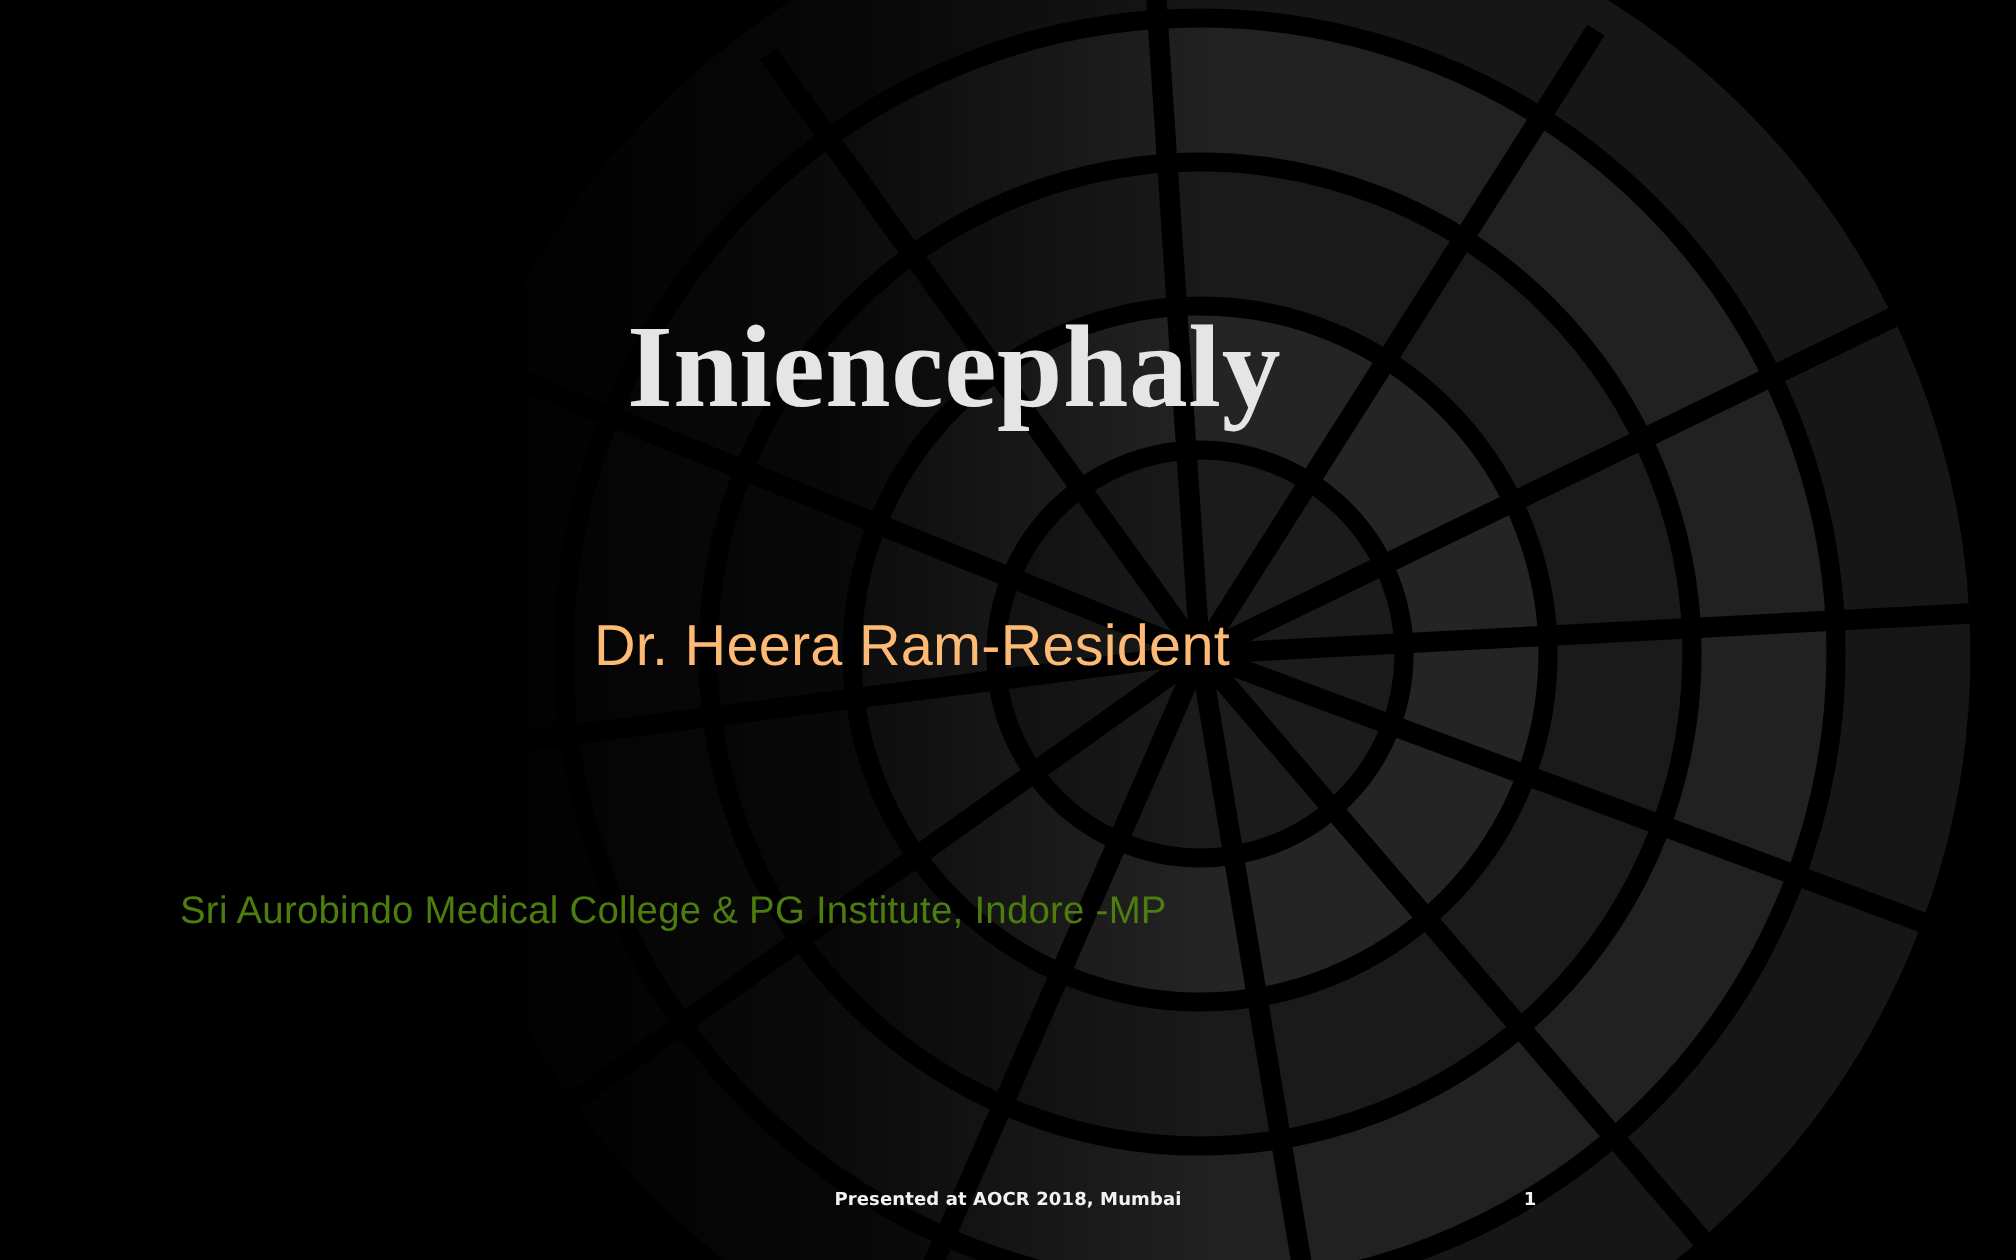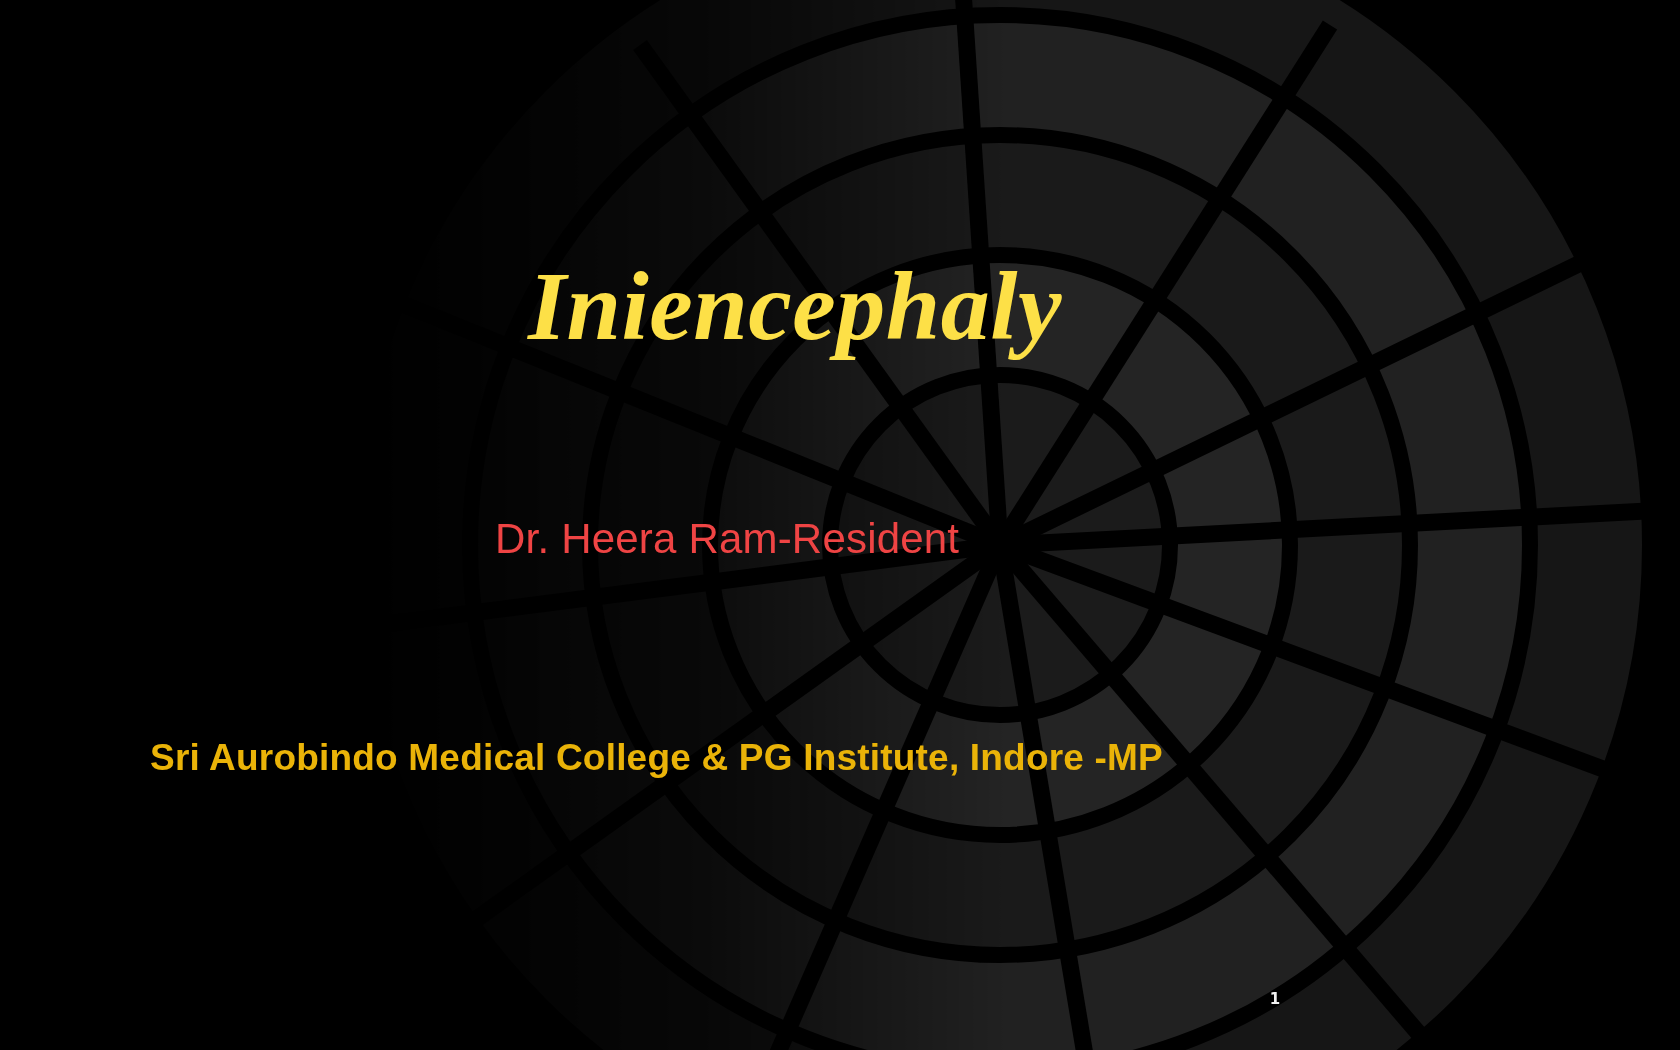--- a/index.html
+++ b/index.html
@@ -36,60 +36,59 @@
   .title-block {
     position: absolute;
     left: 0;
     top: 255px;
     width: 1680px;
     text-align: center;
   }
   .title-text {
     display: inline-block;
     font-family: "Liberation Serif", "DejaVu Serif", serif;
-    font-style: italic;
     font-weight: bold;
     font-size: 98px;
     line-height: 1.05;
-    color: #fde047;
+    color: #e5e5e5;
     letter-spacing: 0.5px;
     margin-left: -90px;
     white-space: nowrap;
   }
 
   
   .authors {
     position: absolute;
     left: 495px;
     top: 512px;
     width: 1160px;
   }
   .author-line {
     font-family: "Liberation Sans", sans-serif;
     font-weight: 400;
-    font-size: 42px;
+    font-size: 48px;
     line-height: 54px;
-    color: #ef4444;
+    color: #fdba74;
     white-space: nowrap;
     letter-spacing: 0.2px;
   }
 
   
   .institution {
     position: absolute;
     left: 150px;
     top: 730px;
     width: 1480px;
   }
   .institution-line {
     font-family: "Liberation Sans", sans-serif;
-    font-weight: 700;
-    font-size: 37px;
+    font-weight: 400;
+    font-size: 32px;
     line-height: 56px;
-    color: #eab308;
+    color: #4d7c0f;
     white-space: nowrap;
     letter-spacing: 0.2px;
   }
 
   
   .footer {
     position: absolute;
     left: 0;
     top: 988px;
     width: 1680px;
@@ -187,16 +186,17 @@
 
   <div class="authors">
     <div class="author-line">Dr. Heera Ram-Resident</div>
   </div>
 
   <div class="institution">
     <div class="institution-line">Sri Aurobindo Medical College &amp; PG Institute, Indore -MP</div>
   </div>
 
   <div class="footer">
+    <div class="footer-note">Presented at AOCR 2018, Mumbai</div>
     <div class="footer-page">1</div>
   </div>
 
 </div>
 
 </body></html>

